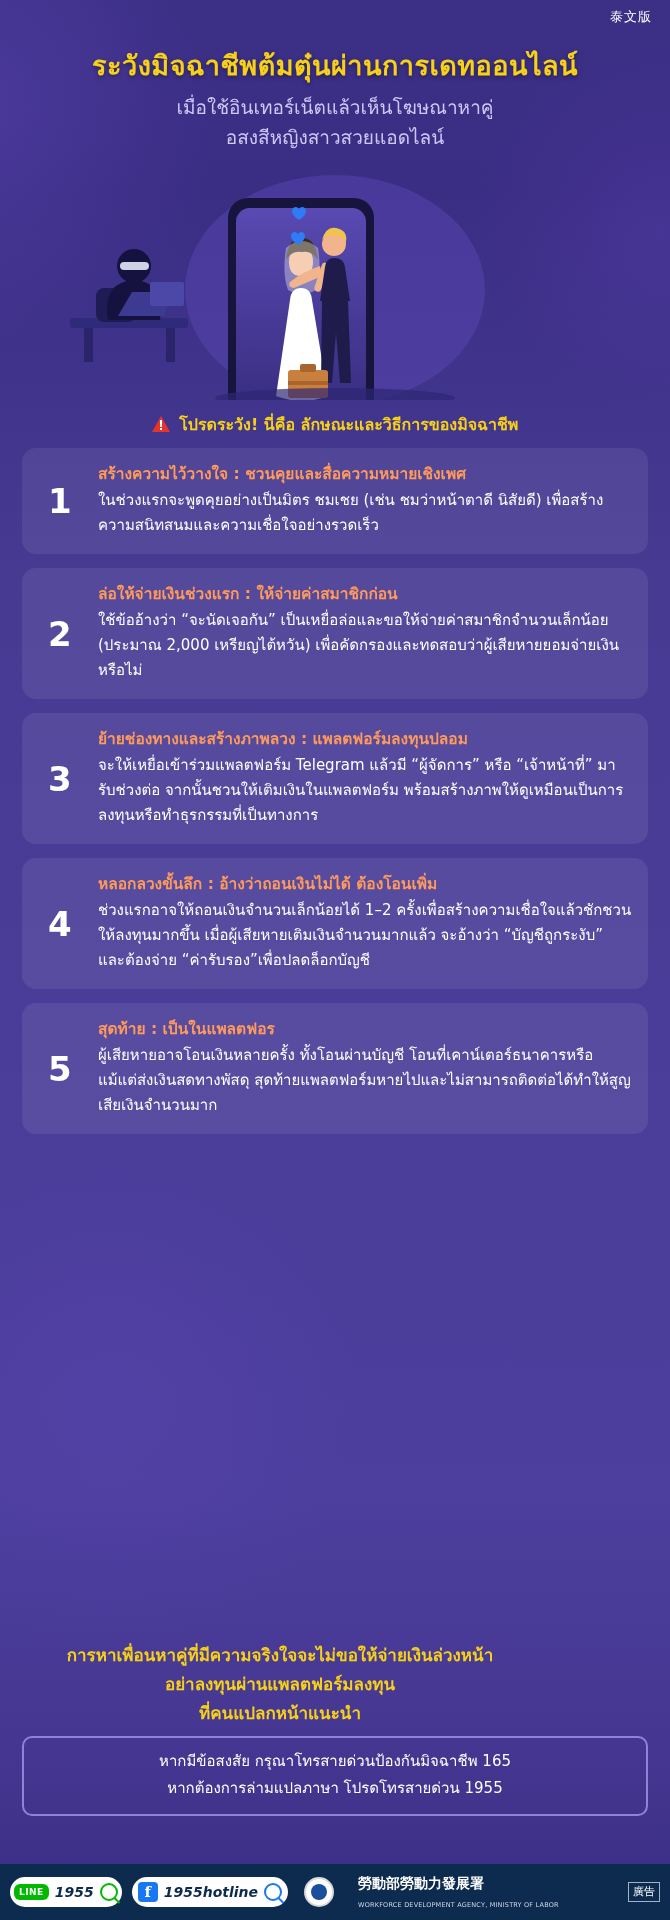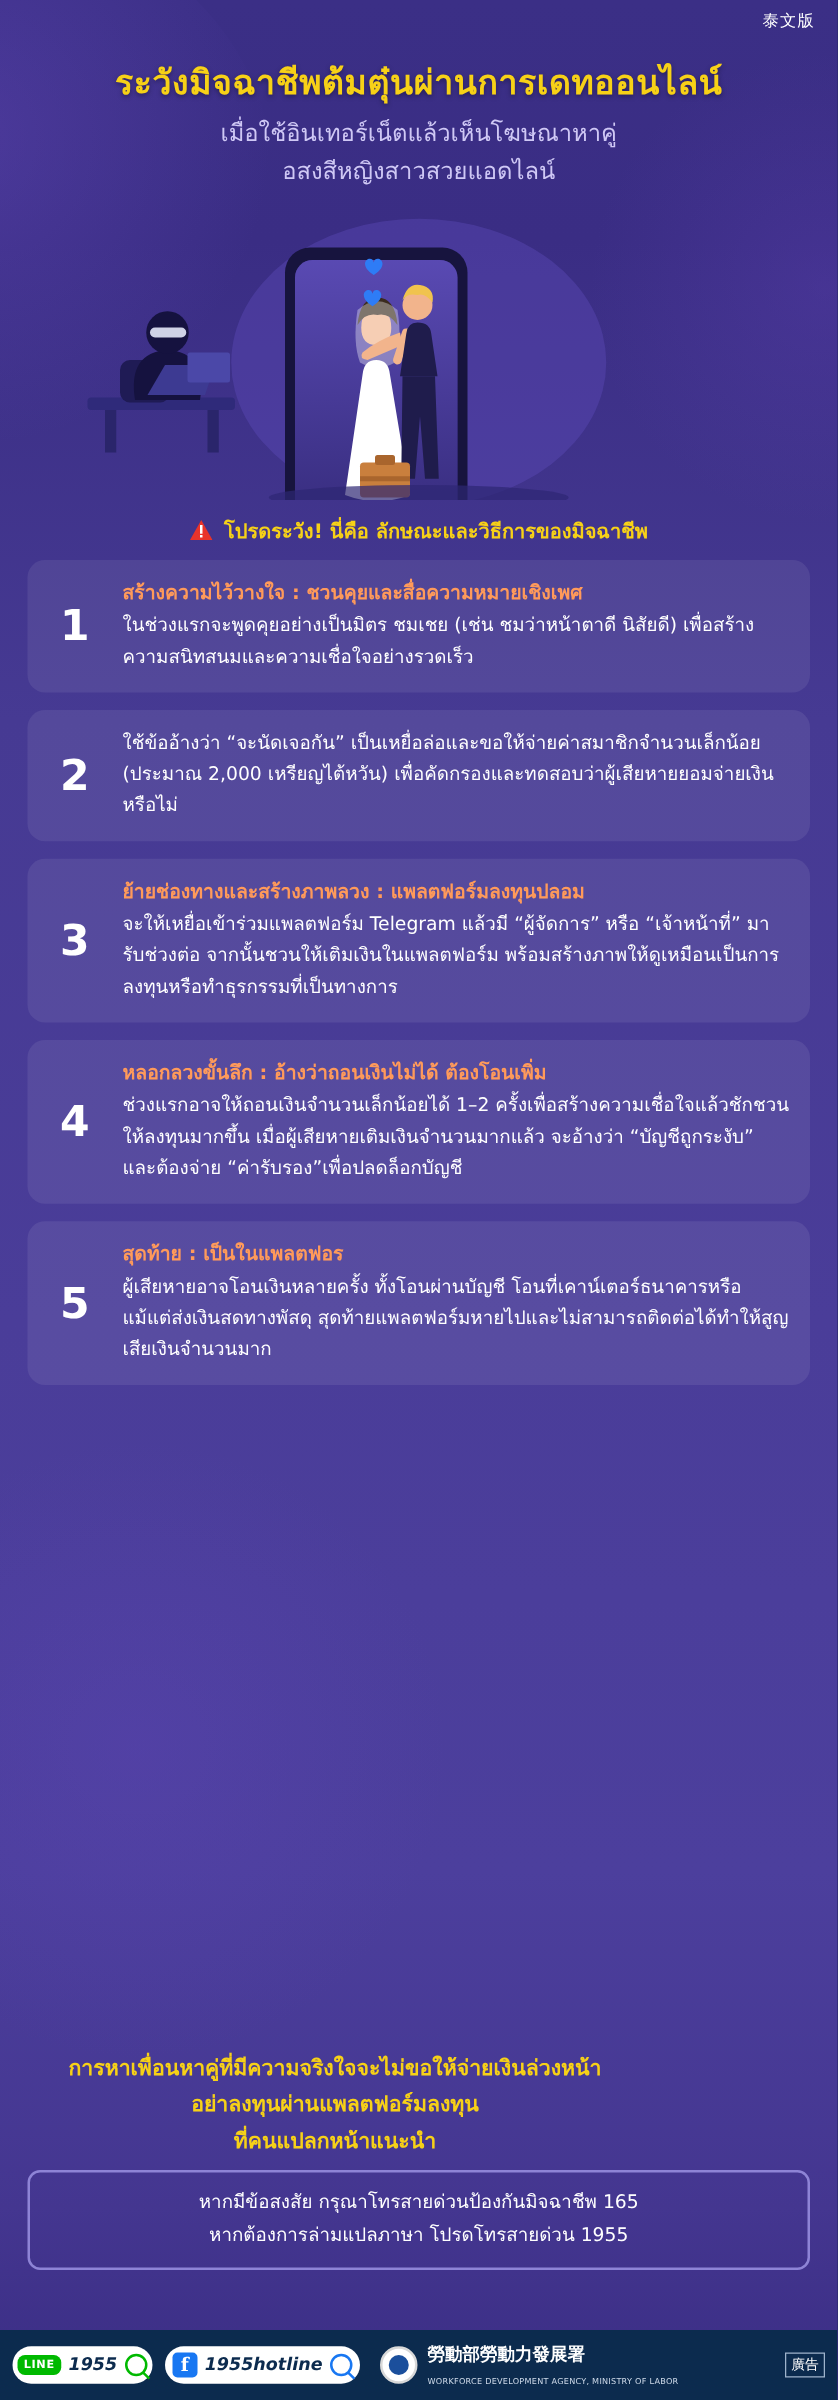--- a/index.html
+++ b/index.html
@@ -105,21 +105,21 @@
     margin-bottom: 2px;
   }
   .card .cbody {
     color: #ffffff;
     font-size: 15px;
     line-height: 25px;
   }
 
   .closing {
     position: absolute;
-    left: 0; width: 536px;
+    left: 12px; width: 536px;
     top: 1641px;
     text-align: center;
     color: #f7d117;
     font-size: 17px;
     font-weight: bold;
     line-height: 29px;
   }
 
   .hotline-box {
     position: absolute;
@@ -203,21 +203,21 @@
   }
   .mag-blue:after {
     content: "";
     position: absolute;
     width: 2px; height: 7px;
     background: #1877f2;
     right: -2px; bottom: -5px;
     transform: rotate(-45deg);
   }
   .gov {
-    display: flex; align-items: center; gap: 8px;
+    display: flex; align-items: center; gap: 24px;
     margin-left: 6px;
   }
   .gov-emblem {
     width: 30px; height: 30px;
     border-radius: 50%;
     background: #ffffff;
     border: 2px solid #d8d8d8;
     position: relative;
   }
   .gov-emblem:before {
@@ -322,20 +322,21 @@
   <div class="cards">
 
     <div class="card">
       <div class="num">1</div>
       <div class="ctitle">สร้างความไว้วางใจ : ชวนคุยและสื่อความหมายเชิงเพศ</div>
       <div class="cbody">ในช่วงแรกจะพูดคุยอย่างเป็นมิตร ชมเชย (เช่น ชมว่าหน้าตาดี นิสัยดี) เพื่อสร้างความสนิทสนมและความเชื่อใจอย่างรวดเร็ว</div>
     </div>
 
     <div class="card">
       <div class="num">2</div>
+      <div class="ctitle">ล่อให้จ่ายเงินช่วงแรก : ให้จ่ายค่าสมาชิกก่อน</div>
       <div class="cbody">ใช้ข้ออ้างว่า “จะนัดเจอกัน” เป็นเหยื่อล่อและขอให้จ่ายค่าสมาชิกจำนวนเล็กน้อย (ประมาณ 2,000 เหรียญไต้หวัน) เพื่อคัดกรองและทดสอบว่าผู้เสียหายยอมจ่ายเงินหรือไม่</div>
     </div>
 
     <div class="card">
       <div class="num">3</div>
       <div class="ctitle">ย้ายช่องทางและสร้างภาพลวง : แพลตฟอร์มลงทุนปลอม</div>
       <div class="cbody">จะให้เหยื่อเข้าร่วมแพลตฟอร์ม Telegram แล้วมี “ผู้จัดการ” หรือ “เจ้าหน้าที่” มารับช่วงต่อ จากนั้นชวนให้เติมเงินในแพลตฟอร์ม พร้อมสร้างภาพให้ดูเหมือนเป็นการลงทุนหรือทำธุรกรรมที่เป็นทางการ</div>
     </div>
 
     <div class="card">

